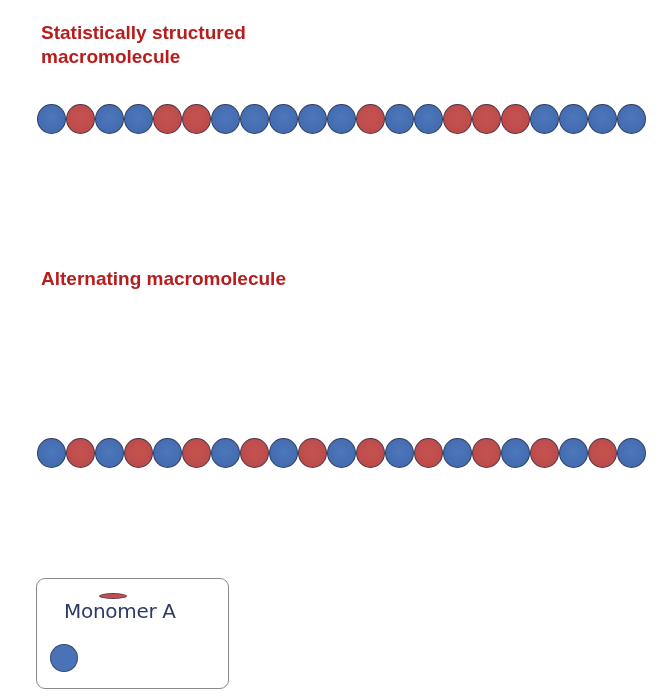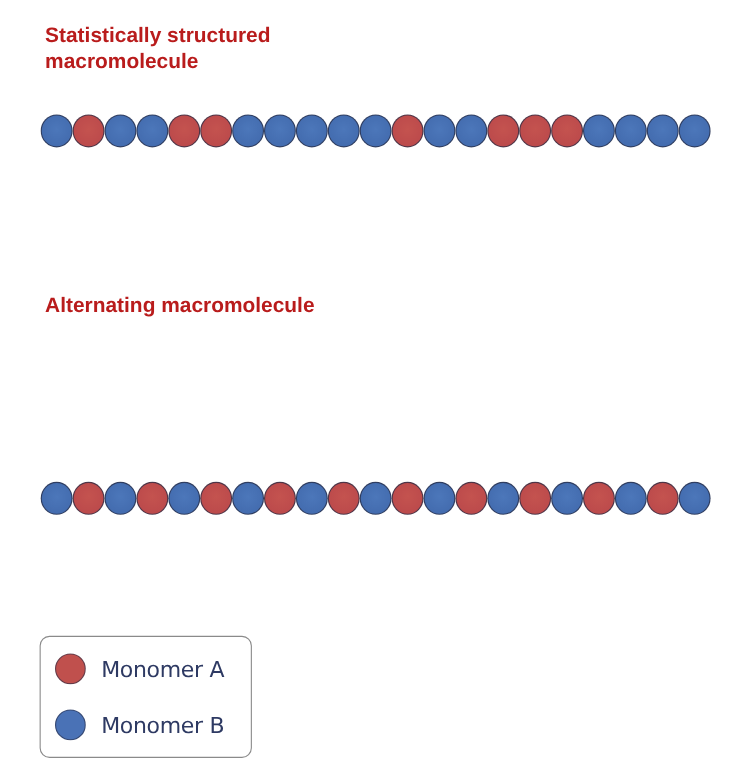--- a/index.html
+++ b/index.html
@@ -28,21 +28,21 @@
     }
     .bead.A { background: radial-gradient(circle at 50% 45%, #c4534f 0%, #b9474a 100%); }
     .bead.B { background: radial-gradient(circle at 50% 45%, #4c77ba 0%, #4068ab 100%); }
     .legend {
       position: absolute; left: 36px; top: 578px; width: 193px; height: 111px;
       border: 1.5px solid #8a8a8a; border-radius: 9px; box-sizing: border-box;
       background: #fff;
     }
     .legend-row {
       position: absolute; left: 13px; height: 30px;
-      display: flex; align-items: center;
+      display: flex; align-items: center; flex-direction: column;
     }
     .legend-row.r1 { top: 14px; }
     .legend-row.r2 { top: 65px; }
     .legend-swatch {
       width: 28px; height: 28px; border-radius: 50%; box-sizing: border-box;
       border: 1px solid rgba(40,45,70,0.6);
     }
     .legend-label {
       margin-left: 14px; font-size: 20px; color: #2e3a63;
       font-family: "DejaVu Sans", sans-serif; letter-spacing: -0.3px;
@@ -101,15 +101,14 @@
     <span class="bead B"></span>
   </div>
 
 <div class="legend">
   <div class="legend-row r1">
     <span class="legend-swatch A-sw" style="background: rgb(192, 80, 77);"></span>
     <span class="legend-label">Monomer A</span>
   </div>
   <div class="legend-row r2">
     <span class="legend-swatch B-sw" style="background: rgb(74, 114, 182);"></span>
-    <span class="legend-label">Monomer B</span>
   </div>
 </div>
 
 </body></html>

